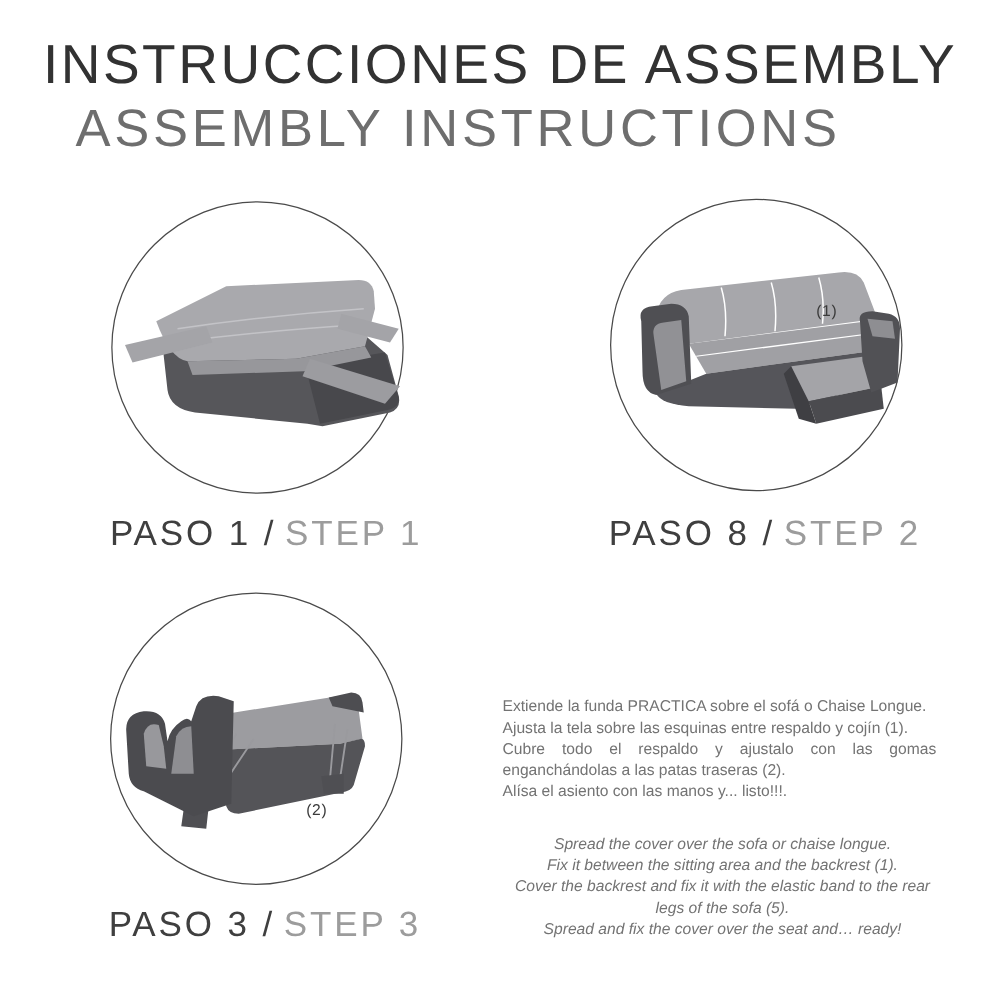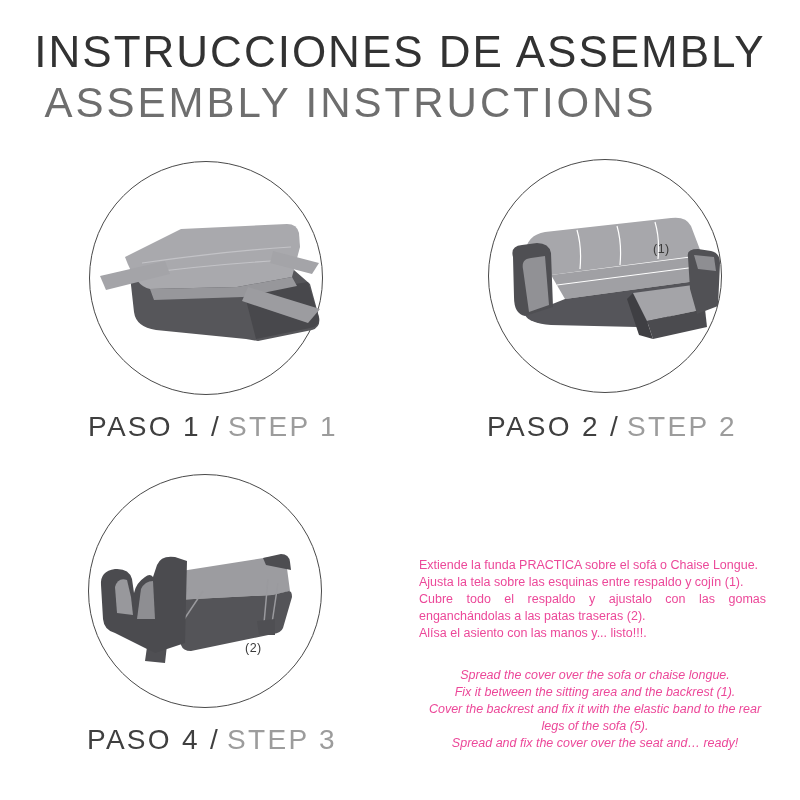--- a/index.html
+++ b/index.html
@@ -6,34 +6,34 @@
   .page{
     position:relative;width:800px;height:800px;background:#ffffff;
     font-family:"Liberation Sans",sans-serif;overflow:hidden;
   }
   .title{
     position:absolute;top:30px;left:0;width:800px;text-align:center;
     font-size:44px;line-height:1;font-weight:300;letter-spacing:2px;
     color:#323232;white-space:nowrap;
   }
   .subtitle{
-    position:absolute;top:82px;left:0;width:701px;text-align:center;
+    position:absolute;top:82px;left:16px;width:701px;text-align:center;
     font-size:42px;line-height:1;font-weight:300;letter-spacing:3px;
     color:#6e6e6e;white-space:nowrap;
   }
   .circle-box{position:absolute;width:236px;height:236px;}
   .step-label{
     position:absolute;width:236px;text-align:center;font-size:28px;
     line-height:1;letter-spacing:2.3px;white-space:nowrap;
   }
   .step-label .es{color:#3f3f3f;}
   .step-label .en{color:#9c9c9c;margin-left:7px;}
   .instr{
-    position:absolute;left:419px;width:352px;font-size:12.5px;
-    line-height:17px;color:#ec4899;
+    position:absolute;left:402px;width:352px;font-size:12.5px;
+    line-height:17px;color:#737373;
   }
   .instr .line{white-space:nowrap;}
   .instr .line.just{
     white-space:normal;width:347px;text-align:justify;text-align-last:justify;
   }
   .instr-en{font-style:italic;}
   .annot{
     font-family:"Liberation Sans",sans-serif;font-size:12.5px;
     fill:#3a3a3a;letter-spacing:0.5px;
   }
@@ -97,24 +97,24 @@
         <path fill="#8e8e92" d="M54,116 Q58,108 66,108 L68,146 L50,146 Z"></path>
         <text class="annot" x="158" y="179">(2)</text>
       </g>
     </svg>
   </div>
 
   <div class="step-label" style="left:88px;top:413px;">
     <span class="es">PASO 1 /</span><span class="en">STEP 1</span>
   </div>
   <div class="step-label" style="left:487px;top:413px;">
-    <span class="es">PASO 2 /</span><span class="en">STEP 2</span>
+    <span class="es">PASO 8 /</span><span class="en">STEP 2</span>
   </div>
   <div class="step-label" style="left:87px;top:726px;">
-    <span class="es">PASO 4 /</span><span class="en">STEP 3</span>
+    <span class="es">PASO 3 /</span><span class="en">STEP 3</span>
   </div>
 
   <div class="instr" style="top:557px;">
     <div class="line">Extiende la funda PRACTICA sobre el sofá o Chaise Longue.</div>
     <div class="line">Ajusta la tela sobre las esquinas entre respaldo y cojín (1).</div>
     <div class="line just">Cubre todo el respaldo y ajustalo con las gomas</div>
     <div class="line">enganchándolas a las patas traseras (2).</div>
     <div class="line">Alísa el asiento con las manos y... listo!!!.</div>
   </div>
 

